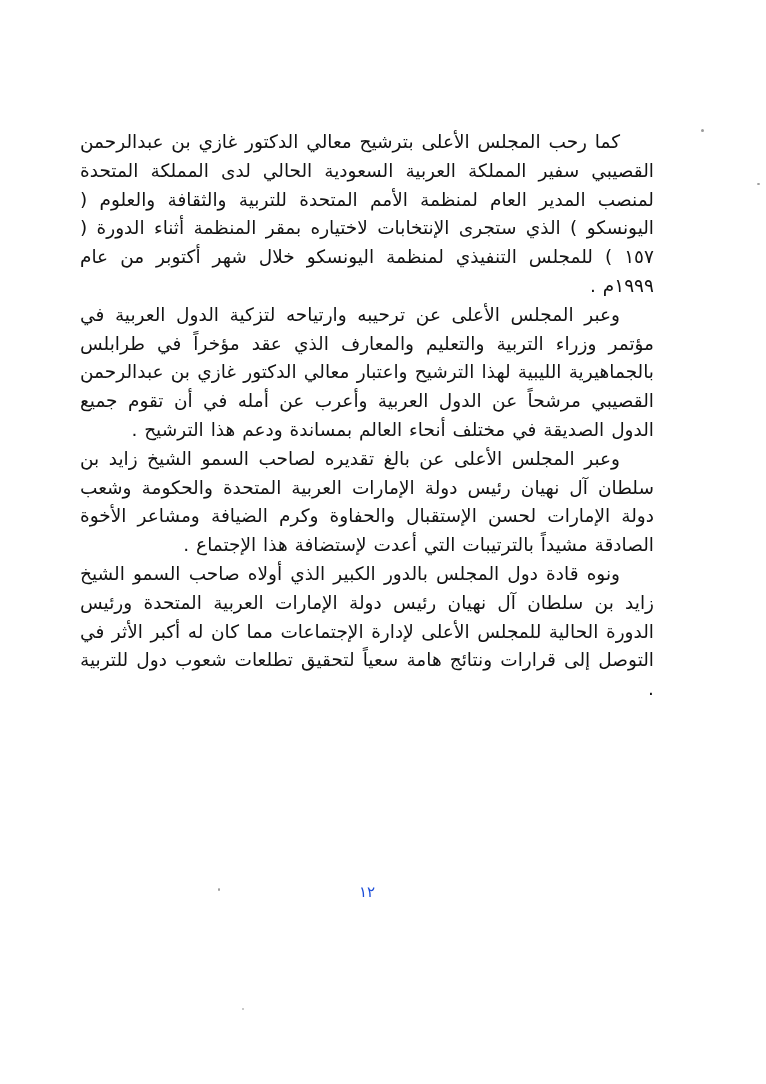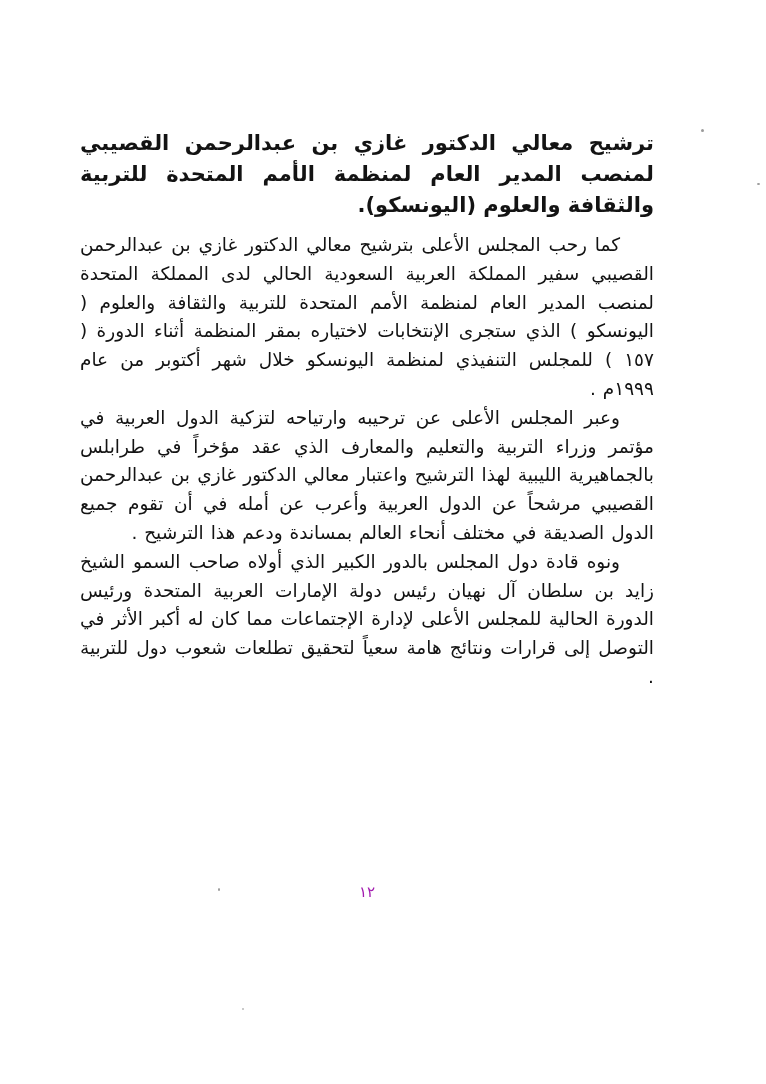--- a/index.html
+++ b/index.html
@@ -41,42 +41,42 @@
     word-spacing: 1px;
   }
   .page-number {
     position: absolute;
     top: 883px;
     left: 80px;
     width: 574px;
     text-align: center;
     font-size: 15px;
     letter-spacing: 2px;
-    color: #a21caf;
+    color: #1d4ed8;
   }
   .speck {
     position: absolute;
     background: #9a9a9a;
     border-radius: 50%;
   }
   .speck-1 { top: 129px; left: 701px; width: 3px; height: 3px; }
   .speck-2 { top: 183px; left: 757px; width: 3px; height: 2px; }
   .speck-3 { top: 888px; left: 218px; width: 2px; height: 3px; }
   .speck-4 { top: 1008px; left: 242px; width: 2px; height: 2px; opacity: .7; }
 </style>
 </head>
 <body>
 
 <div class="page">
 
   <div class="content">
-    <h1 class="doc-title">ترشيح معالي الدكتور غازي بن عبدالرحمن القصيبي لمنصب المدير العام لمنظمة الأمم المتحدة للتربية والثقافة والعلوم (اليونسكو).</h1>
 
     <p class="para">كما رحب المجلس الأعلى بترشيح معالي الدكتور غازي بن عبدالرحمن القصيبي سفير المملكة العربية السعودية الحالي لدى المملكة المتحدة لمنصب المدير العام لمنظمة الأمم المتحدة للتربية والثقافة والعلوم ( اليونسكو ) الذي ستجرى الإنتخابات لاختياره بمقر المنظمة أثناء الدورة ( ١٥٧ ) للمجلس التنفيذي لمنظمة اليونسكو خلال شهر أكتوبر من عام ١٩٩٩م .</p>
     <p class="para">وعبر المجلس الأعلى عن ترحيبه وارتياحه لتزكية الدول العربية في مؤتمر وزراء التربية والتعليم والمعارف الذي عقد مؤخراً في طرابلس بالجماهيرية الليبية لهذا الترشيح واعتبار معالي الدكتور غازي بن عبدالرحمن القصيبي مرشحاً عن الدول العربية وأعرب عن أمله في أن تقوم جميع الدول الصديقة في مختلف أنحاء العالم بمساندة ودعم هذا الترشيح .</p>
+    <p class="para">وعبر المجلس الأعلى عن بالغ تقديره لصاحب السمو الشيخ زايد بن سلطان آل نهيان رئيس دولة الإمارات العربية المتحدة والحكومة وشعب دولة الإمارات لحسن الإستقبال والحفاوة وكرم الضيافة ومشاعر الأخوة الصادقة مشيداً بالترتيبات التي أعدت لإستضافة هذا الإجتماع .</p>
     <p class="para">ونوه قادة دول المجلس بالدور الكبير الذي أولاه صاحب السمو الشيخ زايد بن سلطان آل نهيان رئيس دولة الإمارات العربية المتحدة ورئيس الدورة الحالية للمجلس الأعلى لإدارة الإجتماعات مما كان له أكبر الأثر في التوصل إلى قرارات ونتائج هامة سعياً لتحقيق تطلعات شعوب دول للتربية .</p>
   </div>
 
   <div class="page-number">١٢</div>
 
   <div class="speck speck-1"></div>
   <div class="speck speck-2"></div>
   <div class="speck speck-3"></div>
   <div class="speck speck-4"></div>
 

